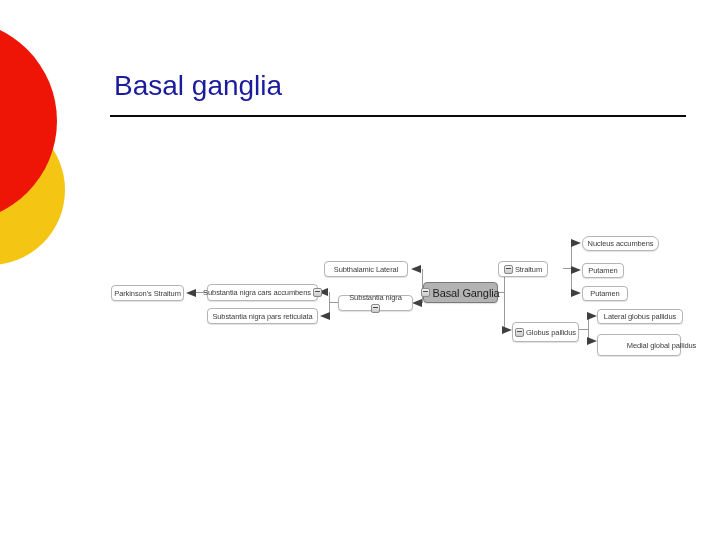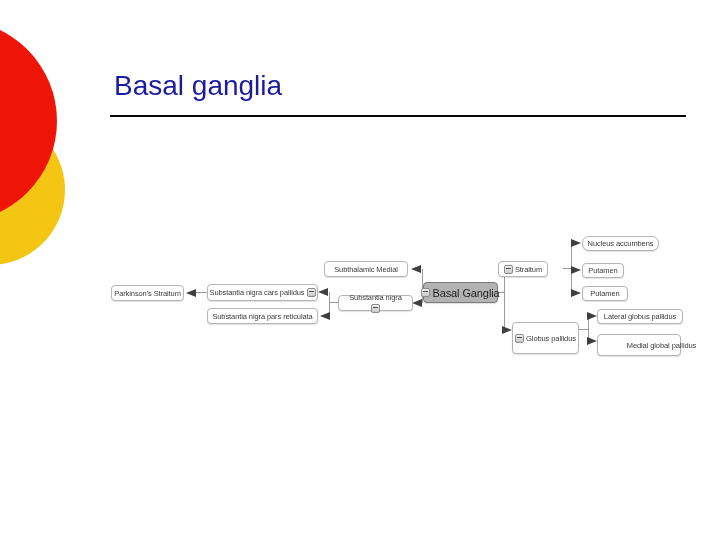--- a/index.html
+++ b/index.html
@@ -88,30 +88,30 @@
     <div class="arr arr-r" style="left:571px;top:289px;"></div>
     <div class="arr arr-r" style="left:502px;top:326px;"></div>
     <div class="arr arr-r" style="left:587px;top:312px;"></div>
     <div class="arr arr-r" style="left:587px;top:337px;"></div>
 
     <div class="node" style="left:111px;top:285px;width:73px;height:16px;">
       <span>Parkinson's Straitum</span>
     </div>
 
     <div class="node" style="left:207px;top:284px;width:111px;height:17px;">
-      <span>Substantia nigra cars pallidus</span>
+      <span>Substantia nigra cars accumbens</span>
       <span class="mm-icon"></span>
     </div>
 
     <div class="node" style="left:207px;top:308px;width:111px;height:16px;">
       <span>Substantia nigra pars reticulata</span>
     </div>
 
     <div class="node" style="left:324px;top:261px;width:84px;height:16px;">
-      <span>Subthalamic Medial</span>
+      <span>Subthalamic Lateral</span>
     </div>
 
     <div class="node" style="left:338px;top:295px;width:75px;height:16px;flex-direction:column;">
       <span>Substantia nigra</span>
       <span class="mm-icon"></span>
     </div>
 
     <div class="node root" style="left:423px;top:282px;width:75px;height:21px;">
       <span class="mm-icon"></span>
       <span>Basal Ganglia</span>
@@ -127,21 +127,21 @@
     </div>
 
     <div class="node" style="left:582px;top:263px;width:42px;height:15px;">
       <span>Putamen</span>
     </div>
 
     <div class="node" style="left:582px;top:286px;width:46px;height:15px;align-items:center;">
       <span>Putamen</span>
     </div>
 
-    <div class="node" style="left:512px;top:322px;width:67px;height:32px;">
+    <div class="node" style="left:512px;top:322px;width:67px;height:20px;">
       <span class="mm-icon"></span>
       <span>Globus pallidus</span>
     </div>
 
     <div class="node" style="left:597px;top:309px;width:86px;height:15px;">
       <span>Lateral globus pallidus</span>
     </div>
 
     <div class="node" style="left:597px;top:334px;width:84px;height:22px;padding-left:48px;">
       <span>Medial global pallidus</span>

